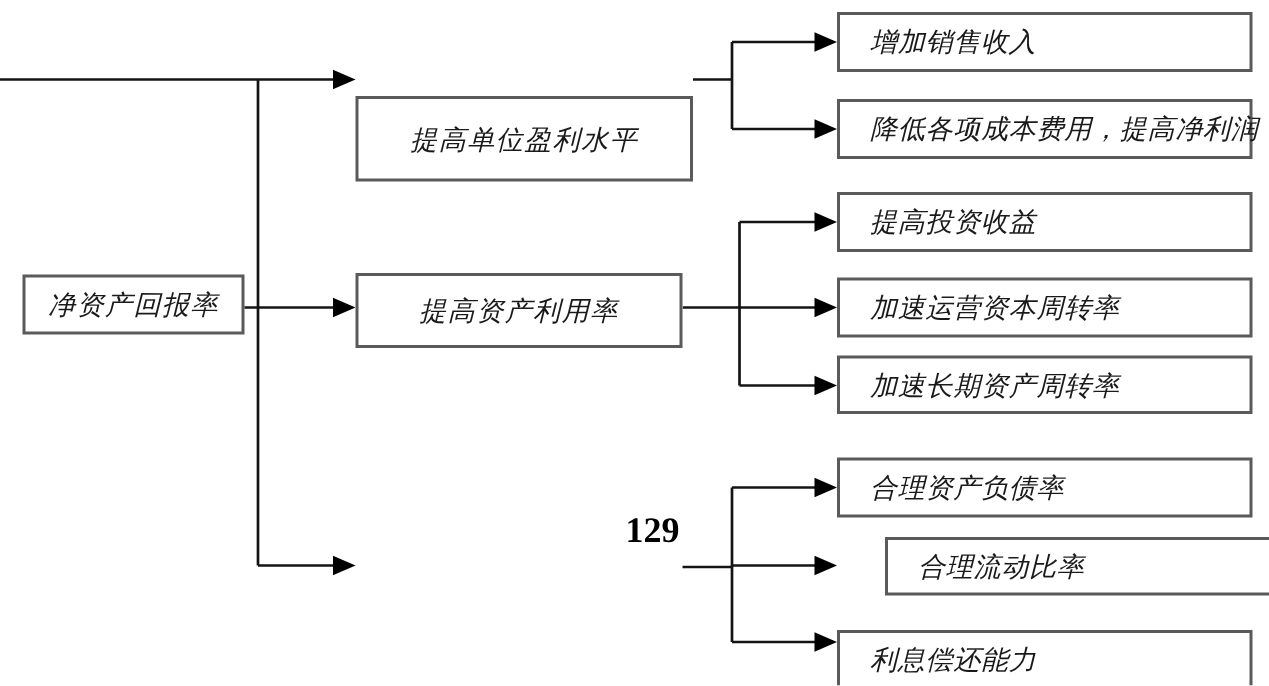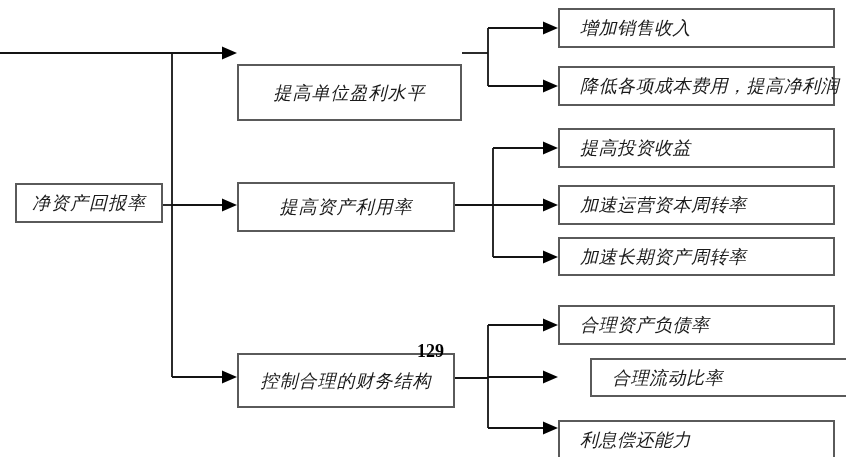--- a/index.html
+++ b/index.html
@@ -33,21 +33,21 @@
   .leaf{
     justify-content:flex-start;
     padding-left:20px;
     letter-spacing:0.5px;
   }
   .pagenum{
     position:absolute;
     left:417px;top:342px;
     font-family:"Liberation Serif","DejaVu Serif",serif;
     font-weight:bold;
-    font-size:18px;
+    font-size:24px;
     color:#000;
     background:transparent;
     line-height:1;
   }
 </style>
 </head>
 <body>
 
 <div id="canvas">
 
@@ -95,23 +95,20 @@
   <div class="box" style="left:15px;top:183px;width:148px;height:40px;align-items:center;">
     <span>净资产回报率</span>
   </div>
 
   <div class="box" style="left:237px;top:28px;width:225px;height:57px;margin-top:36px;">
     <span>提高单位盈利水平</span>
   </div>
   <div class="box" style="left:237px;top:182px;width:218px;height:50px;justify-content:center;">
     <span>提高资产利用率</span>
   </div>
-  <div class="box" style="left:237px;top:353px;width:218px;height:55px;">
-    <span>控制合理的财务结构</span>
-  </div>
 
   <div class="box leaf" style="left:558px;top:8px;width:277px;height:40px;">
     <span>增加销售收入</span>
   </div>
   <div class="box leaf" style="left:558px;top:66px;width:277px;height:40px;">
     <span>降低各项成本费用，提高净利润</span>
   </div>
 
   <div class="box leaf" style="left:558px;top:128px;width:277px;height:40px;">
     <span>提高投资收益</span>

